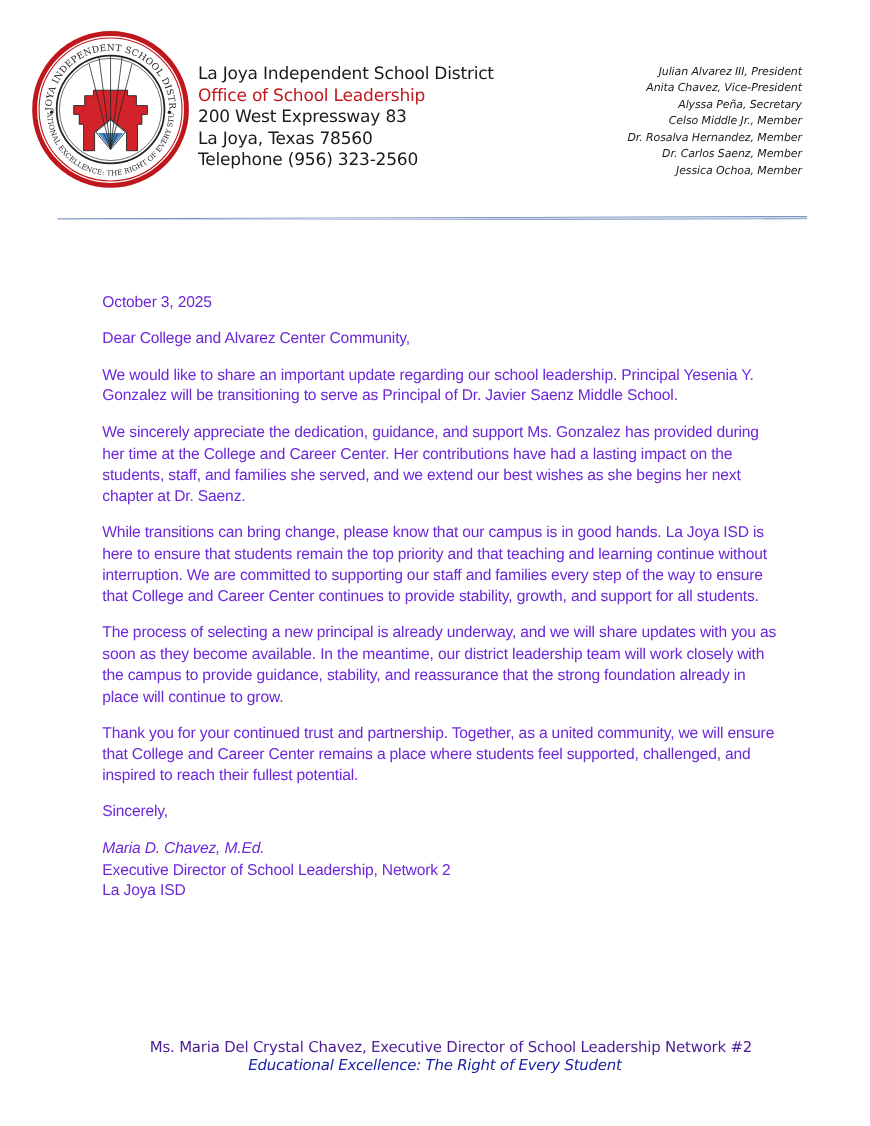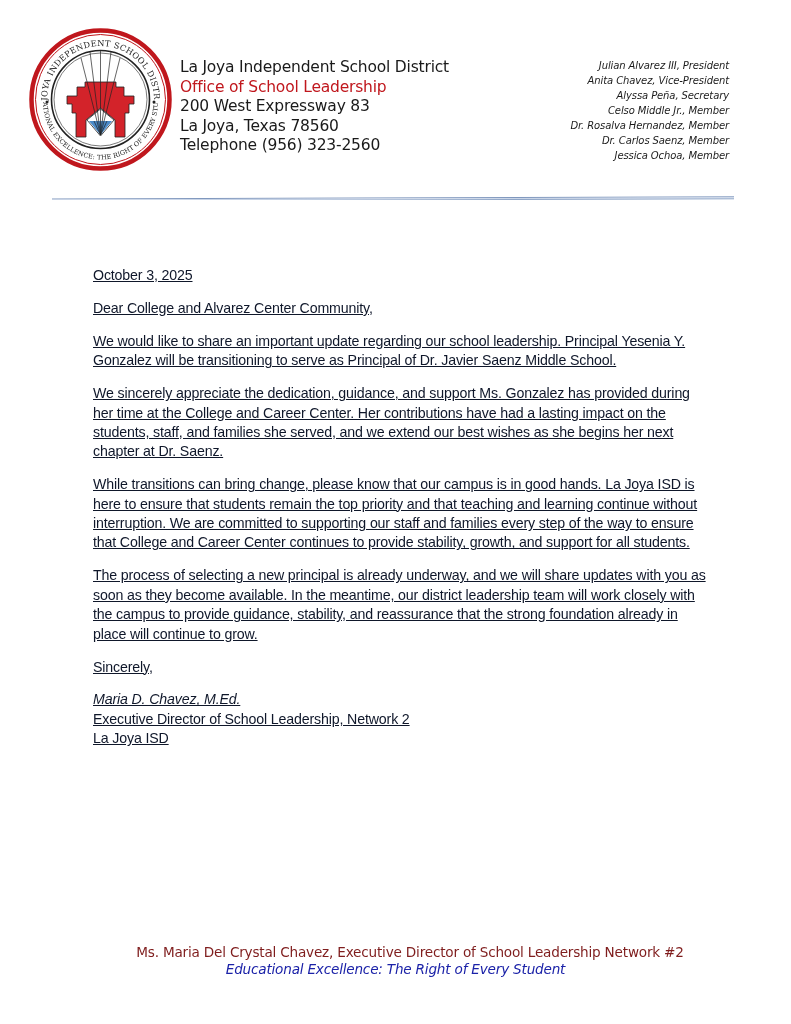--- a/index.html
+++ b/index.html
@@ -4,26 +4,26 @@
 <style>
   html, body { margin: 0; padding: 0; background: #ffffff; }
   body { width: 791px; height: 1024px; position: relative; overflow: hidden; font-family: "Liberation Sans", sans-serif; color: #111; }
   .logo { position: absolute; left: 29px; top: 28px; width: 143px; height: 143px; }
   .district { position: absolute; left: 180px; top: 58px; font-family: "DejaVu Sans", sans-serif; font-size: 15.5px; line-height: 19.5px; color: #1a1a1a; letter-spacing: -0.2px; }
   .district .red { color: #c0171d; }
   .board { position: absolute; right: 62px; top: 58px; text-align: right; font-family: "DejaVu Sans", sans-serif; color: #1a1a1a; }
   .board .title { font-size: 14.5px; line-height: 18px; }
   .board .member { font-size: 10px; line-height: 15px; font-style: italic; letter-spacing: -0.1px; }
   .rule { position: absolute; left: 52px; top: 196px; width: 682px; height: 4px; }
-  .letter { position: absolute; left: 93px; top: 266px; width: 620px; font-family: "Liberation Sans", sans-serif; font-size: 14.2px; line-height: 19.4px; color: #0f172a; letter-spacing: -0.15px; text-decoration: underline; }
+  .letter { position: absolute; left: 93px; top: 266px; width: 620px; font-family: "Liberation Sans", sans-serif; font-size: 14.2px; line-height: 19.4px; color: #6d28d9; letter-spacing: -0.15px; }
   .letter p { margin: 0 0 13.5px 0; }
   .letter .sig-name { font-style: italic; }
   .letter .sig p { margin: 0; }
   .footer { position: absolute; left: 0; width: 791px; top: 944px; text-align: center; font-family: "DejaVu Sans", sans-serif; }
-  .footer .line1 { color: #7f1d1d; font-size: 13.6px; line-height: 17px; letter-spacing: -0.2px; padding-left: 29px; }
+  .footer .line1 { color: #4c1d95; font-size: 13.6px; line-height: 17px; letter-spacing: -0.2px; padding-left: 29px; }
   .footer .line2 { color: #1b22a8; font-size: 13.6px; line-height: 17px; font-style: italic; letter-spacing: -0.2px; }
 </style>
 </head>
 <body>
 
 <div class="logo">
   <svg width="143" height="143" viewBox="0 0 143 143">
     <defs>
       <path id="arcTop" d="M 18 71.5 A 53.5 53.5 0 0 1 125 71.5"></path>
       <path id="arcBot" d="M 14 74 A 57.5 57.5 0 0 0 129 74"></path>
@@ -81,20 +81,21 @@
   <line x1="0" y1="5" x2="682" y2="2.8" stroke="#8fa6c8" stroke-width="1"></line>
 </svg>
 
 <div class="letter">
   <p>October 3, 2025</p>
   <p>Dear College and Alvarez Center Community,</p>
   <p>We would like to share an important update regarding our school leadership. Principal Yesenia Y. Gonzalez will be transitioning to serve as Principal of Dr. Javier Saenz Middle School.</p>
   <p>We sincerely appreciate the dedication, guidance, and support Ms. Gonzalez has provided during her time at the College and Career Center. Her contributions have had a lasting impact on the students, staff, and families she served, and we extend our best wishes as she begins her next chapter at Dr.  Saenz.</p>
   <p>While transitions can bring change, please know that our campus is in good hands. La Joya ISD is here to ensure that students remain the top priority and that teaching and learning continue without interruption. We are committed to supporting our staff and families every step of the way to ensure that College and Career Center continues to provide stability, growth, and support for all students.</p>
   <p>The process of selecting a new principal is already underway, and we will share updates with you as soon as they become available. In the meantime, our district leadership team will work closely with the campus to provide guidance, stability, and reassurance that the strong foundation already in place will continue to grow.</p>
+  <p>Thank you for your continued trust and partnership. Together, as a united community, we will ensure that College and Career Center remains a place where students feel supported, challenged, and inspired to reach their fullest potential.</p>
   <p>Sincerely,</p>
   <div class="sig">
     <p class="sig-name">Maria D. Chavez, M.Ed.</p>
     <p>Executive Director of School Leadership, Network 2</p>
     <p>La Joya ISD</p>
   </div>
 </div>
 
 <div class="footer">
   <div class="line1">Ms. Maria Del Crystal Chavez, Executive Director of School Leadership Network #2</div>

